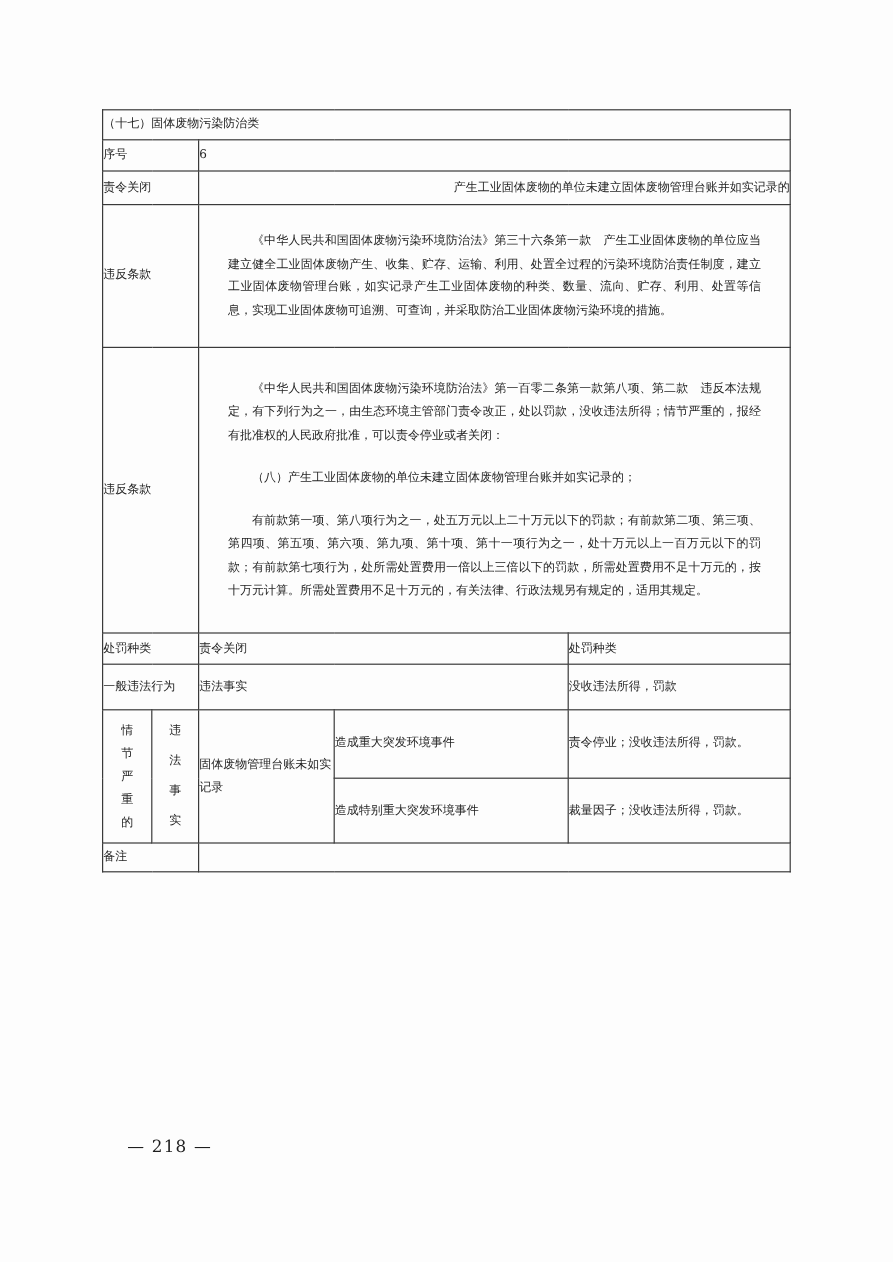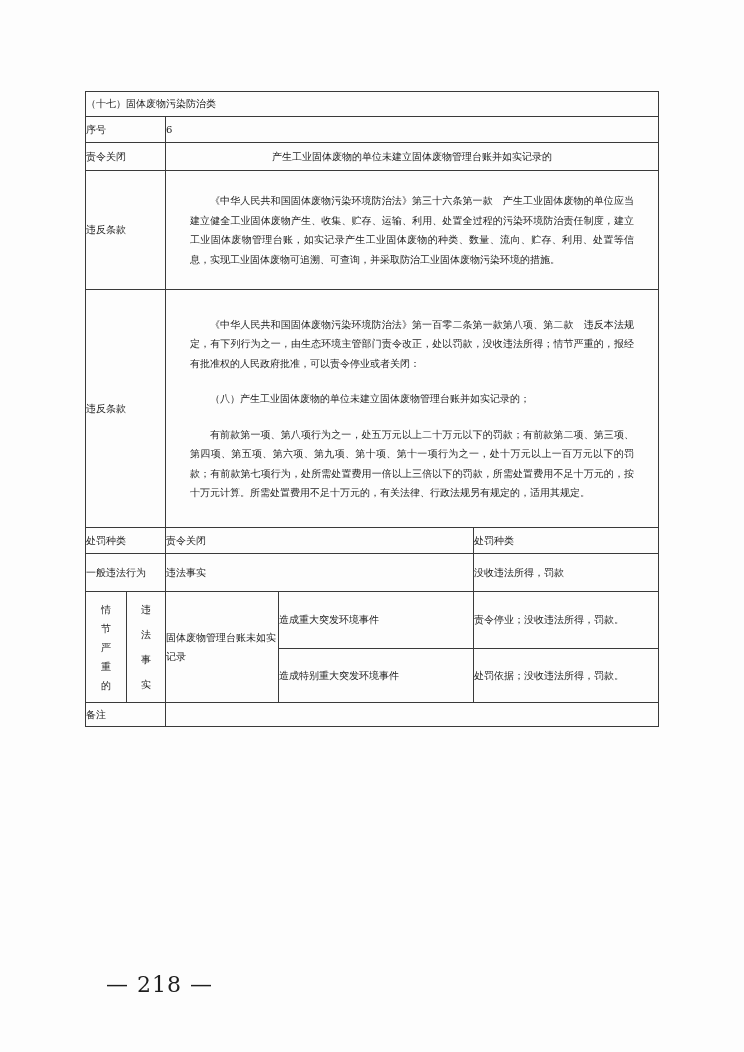--- a/index.html
+++ b/index.html
@@ -28,38 +28,38 @@
   tr.r-clause  td{height:118px;}
   tr.r-basis   td{height:237px;}
   tr.r-disc    td{height:25px;}
   tr.r-general td{height:37px;}
   tr.r-sev1    td{height:56px;}
   tr.r-sev2    td{height:53px;}
   tr.r-remark  td{height:23px;margin-left:20px;}
 
   .cell-pad{padding:1px 7px;}
   .label-cell{padding:1px 6px;}
-  .center{text-align:center;}
+  .center{text-align:right;}
 
   td p{
     margin:16px;padding:0 8px;
     text-indent:2em;text-align:justify;
   }
   .body-text{padding:2px 0;}
 
   .vert{
     width:16px;margin:4px auto;
     word-break:break-all;text-align:center;font-family:Liberation Serif, serif;
   }
   .vert-5{line-height:19px;}
   .vert-4{line-height:25px;}
 
   .pagenum{
-    position:absolute;left:106px;top:972px;
-    font-size:22px;letter-spacing:1px;color:#1e1e1e;
+    position:absolute;left:106px;top:948px;
+    font-size:14px;letter-spacing:1px;color:#1e1e1e;
     white-space:pre;
   }
 </style>
 </head>
 <body>
 
 <div class="page">
 
   <table class="doc">
     <colgroup>
@@ -124,21 +124,21 @@
       <td rowspan="2">
         <div class="vert vert-4">违法事实</div>
       </td>
       <td rowspan="2" class="cell-pad">固体废物管理台账未如实记录</td>
       <td class="cell-pad">造成重大突发环境事件</td>
       <td class="cell-pad">责令停业；没收违法所得，罚款。</td>
     </tr>
 
     <tr class="r-sev2">
       <td class="cell-pad">造成特别重大突发环境事件</td>
-      <td class="cell-pad">处罚依据；没收违法所得，罚款。</td>
+      <td class="cell-pad">裁量因子；没收违法所得，罚款。</td>
     </tr>
 
     <tr class="r-remark">
       <td colspan="2" class="label-cell">备注</td>
       <td colspan="3" class="cell-pad"></td>
     </tr>
   </tbody>
     </table>
 
   <div class="pagenum">— 218 —</div>

